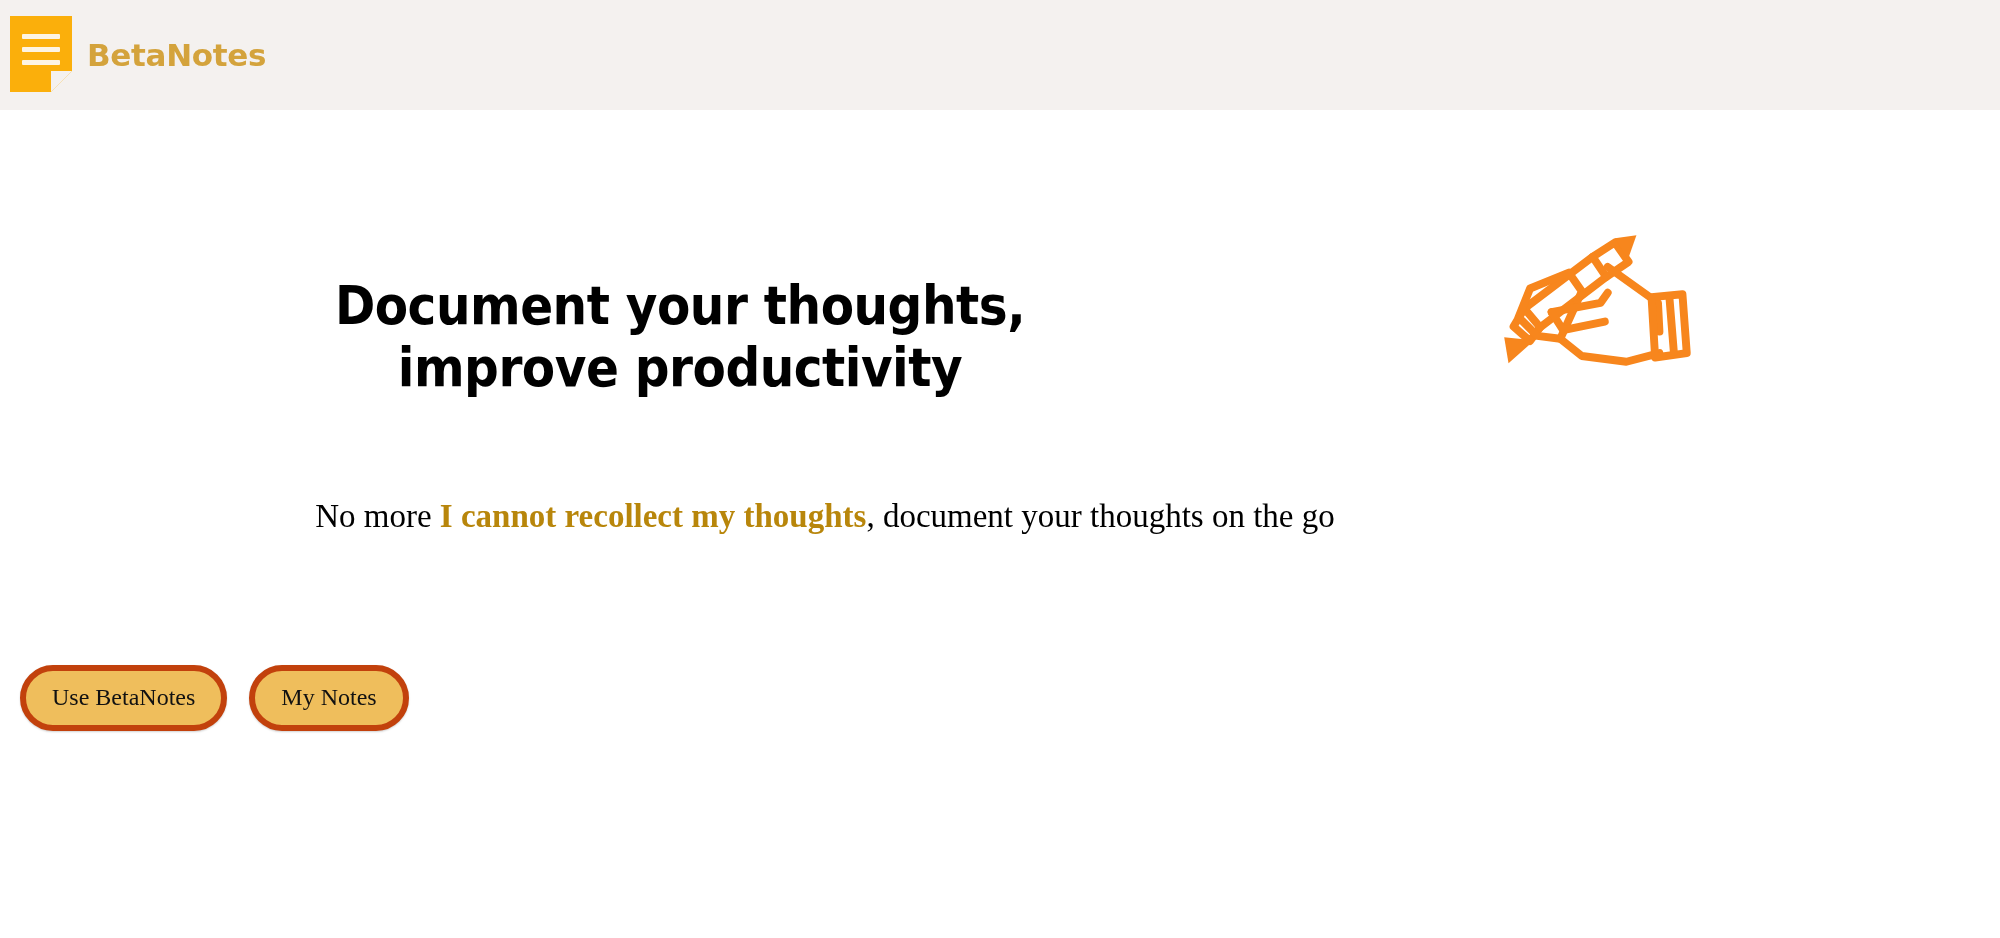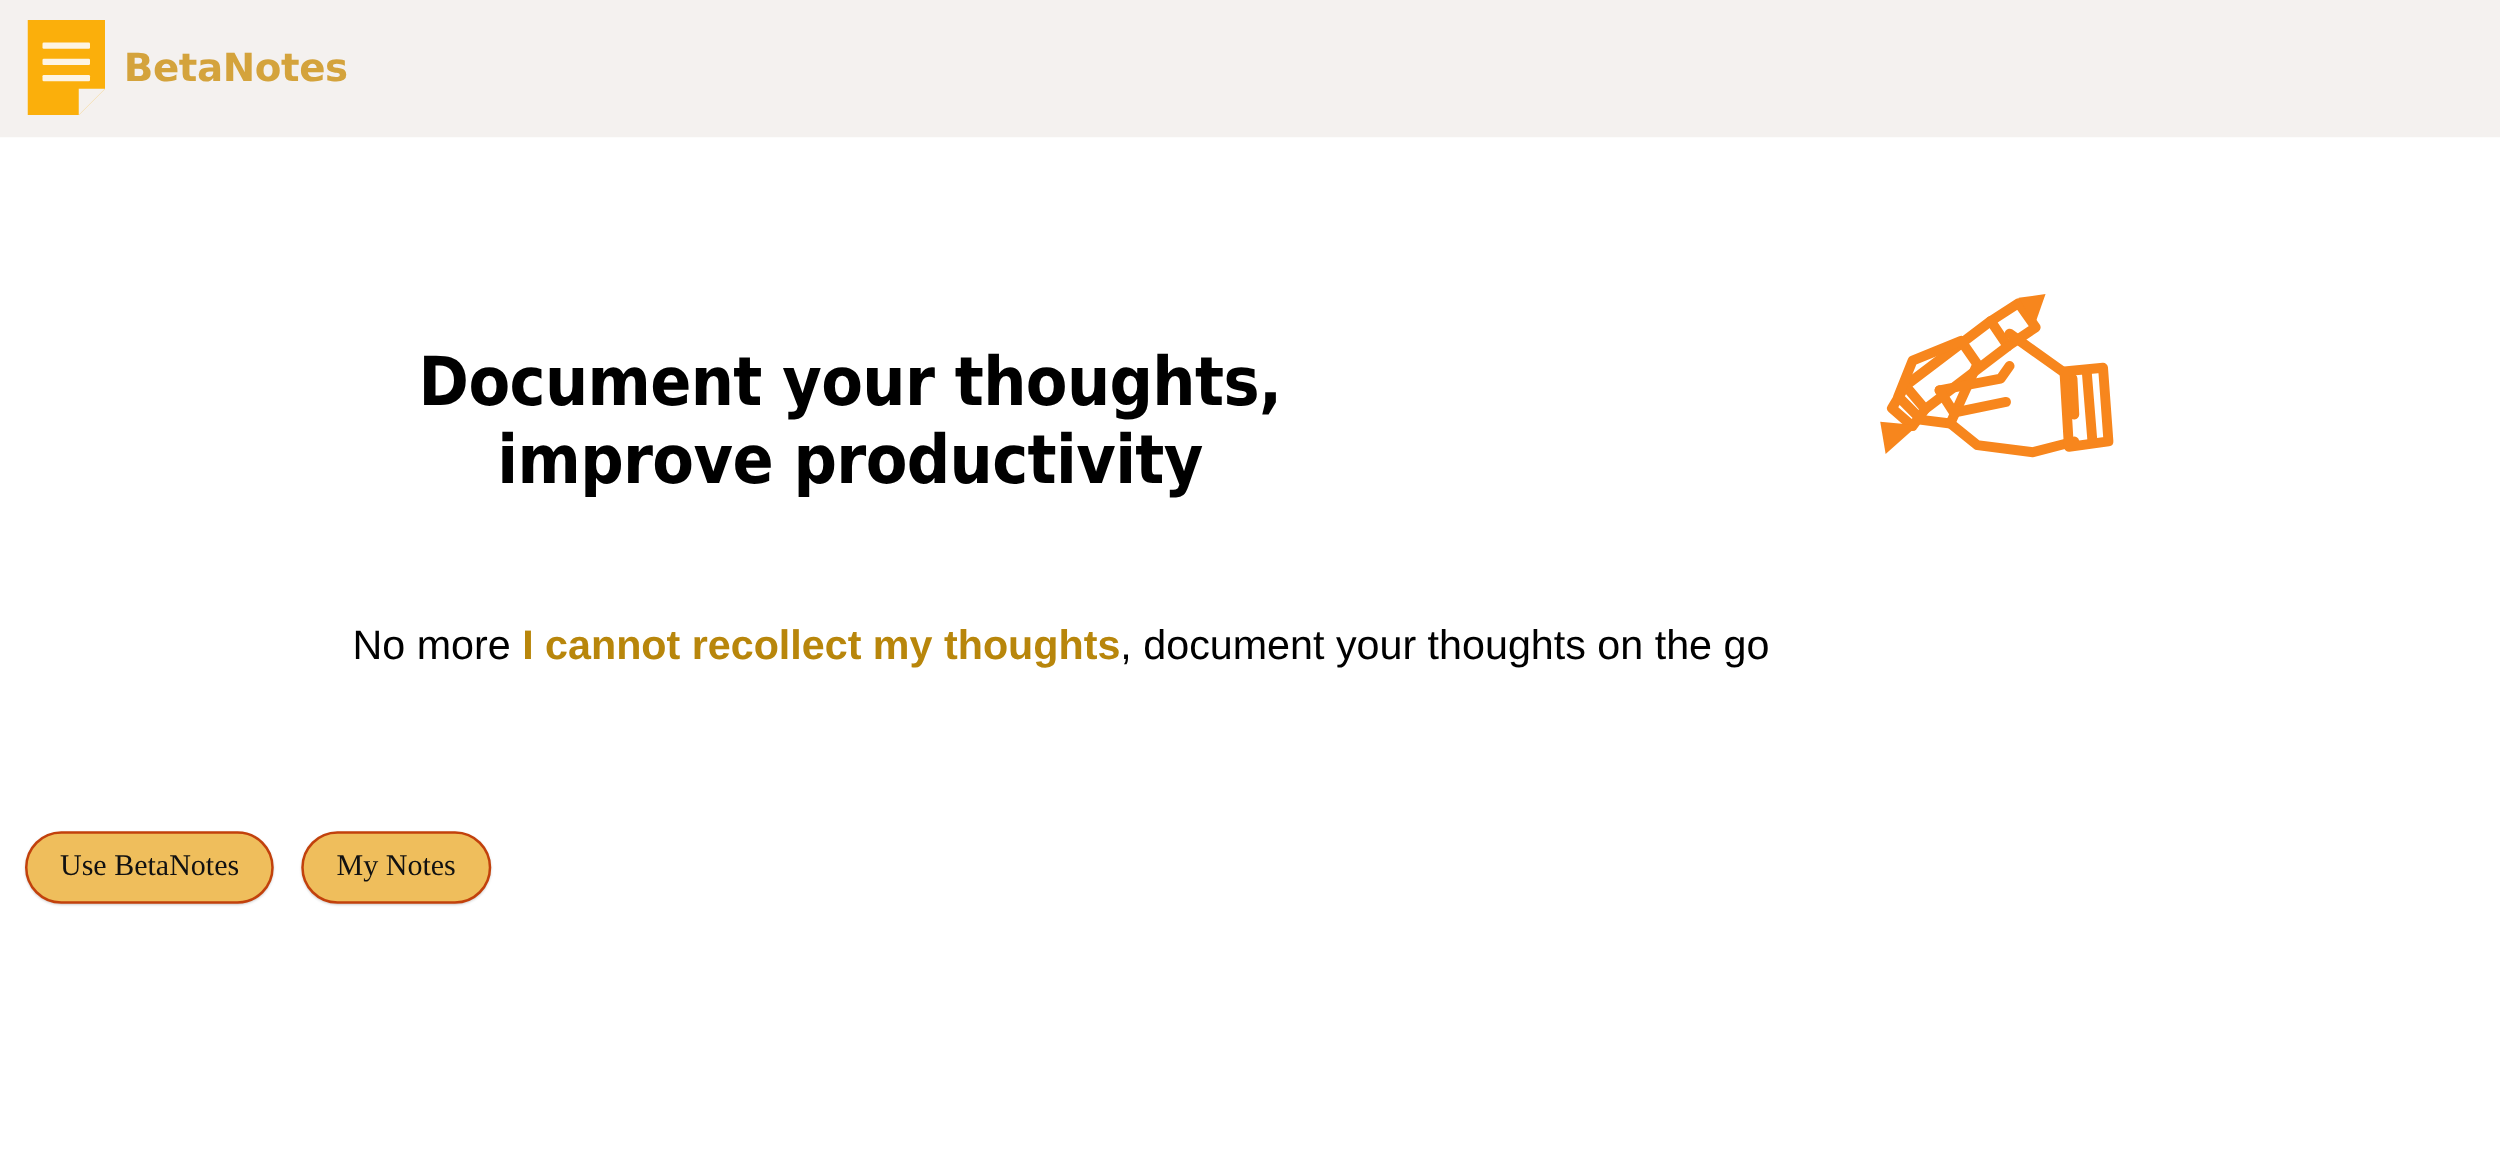--- a/index.html
+++ b/index.html
@@ -20,21 +20,21 @@
   
   .navbar {
     position: absolute;
     top: 0;
     left: 0;
     width: 2000px;
     height: 110px;
     background: #f4f1ef;
     display: flex;
     align-items: center;
-    padding: 16px;
+    padding: 4px;
   }
   .brand {
     display: flex;
     align-items: center;
     height: 100%;
     padding-left: 6px;
     text-decoration: none;
     cursor: pointer;
   }
   .brand-logo {
@@ -88,25 +88,25 @@
     font-size: 54px;
     line-height: 1.15;
     color: #000000;
     letter-spacing: -0.5px;
     font-stretch: condensed;
     margin: 0;
   }
 
   .hero-subtitle {
     position: absolute;
-    left: 282px;
+    left: 270px;
     top: 385px;
     width: 1110px;
-    text-align: left;
-    font-family: Liberation Sans, sans-serif;
+    text-align: center;
+    font-family: Liberation Serif, serif;
     font-size: 33px;
     line-height: 1.3;
     color: #000000;
     margin: 0;
     white-space: nowrap;
   }
   .hero-subtitle .accent {
     color: #b8860b;
     font-weight: 700;
   }
@@ -119,21 +119,21 @@
     align-items: center;
     gap: 22px;
   }
 
   .btn {
     font-family: "Liberation Serif", "DejaVu Serif", serif;
     font-size: 24px;
     line-height: 1;
     color: #111111;
     background: #efbe5c;
-    border: 2px solid #c2410c;
+    border: 6px solid #c2410c;
     border-radius: 999px;
     padding: 14px 26px 16px 26px;
     cursor: pointer;
     white-space: nowrap;
     box-shadow: 0 1px 2px rgba(0,0,0,0.18);
     -webkit-appearance: none;
     appearance: none;
   }
 </style>
 </head>

